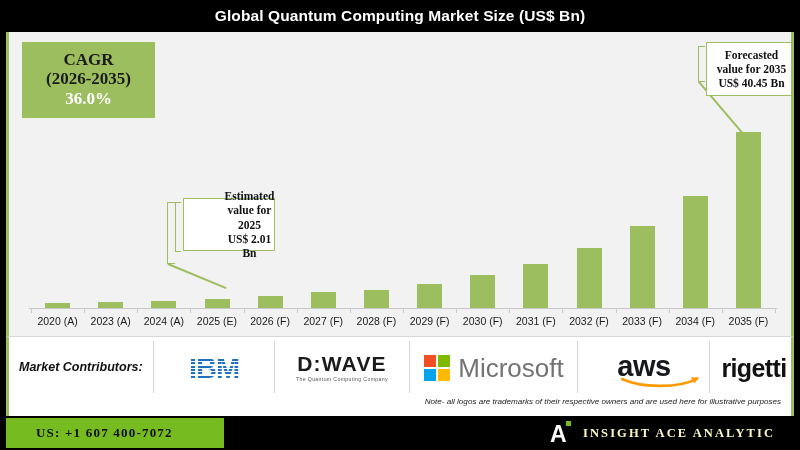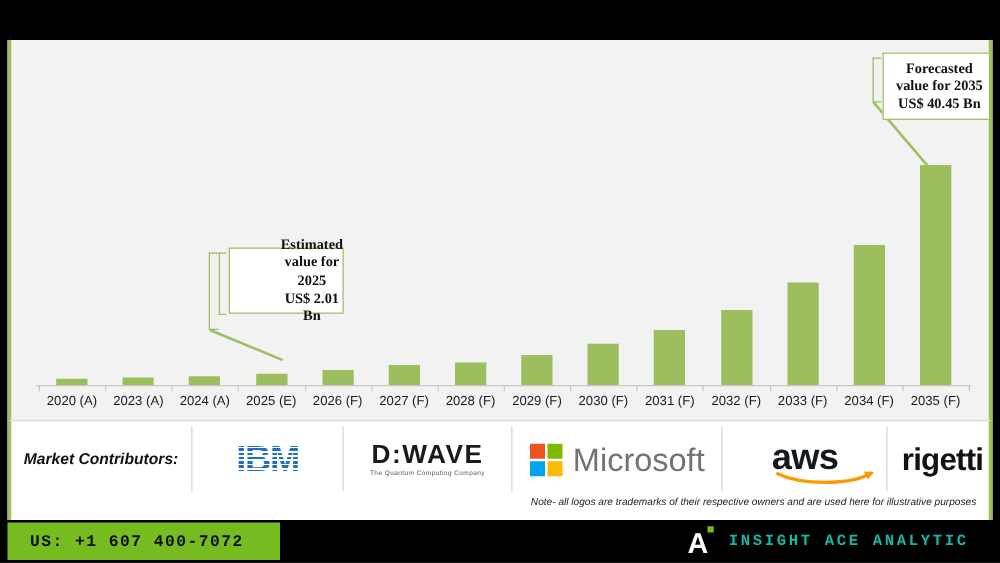--- a/index.html
+++ b/index.html
@@ -287,26 +287,26 @@
   }
   .footer-green {
     position: absolute;
     left: 6px; top: 2px;
     width: 218px; height: 30px;
     background: #76bc21;
     display: flex;
     align-items: center;
   }
   .footer-phone {
-    margin-left: 18px;
+    margin-left: 30px;
     font-size: 13px;
     font-weight: bold;
     color: #0c0c0c;
     letter-spacing: 1.2px;
-    font-family: Liberation Mono, monospace;
+    font-family: Liberation Serif, serif;
   }
   .brand {
     position: absolute;
     left: 550px; top: 0;
     height: 34px;
     display: flex;
     align-items: center;
   }
   .brand-mark {
     position: relative;
@@ -322,32 +322,35 @@
     color: #ffffff;
     line-height: 1;
   }
   .brand-dot {
     position: absolute;
     right: -1px; top: 0px;
     width: 5px; height: 5px;
     background: #76bc21;
   }
   .brand-text {
-    font-family: Liberation Mono, monospace;
+    font-family: Liberation Serif, serif;
     font-size: 12.5px;
     font-weight: bold;
-    color: #14b8a6;
+    color: #fef9c3;
     letter-spacing: 2.1px;
   }
 </style>
 </head>
 <body>
 
 <div id="page">
 
+  <div class="titlebar">
+    <div class="title">Global Quantum Computing Market Size (US$ Bn)</div>
+  </div>
 
   <div class="chart-panel">
     <div class="plot" id="plot">
       <div class="axis-line"></div>
     <div class="bar" title="2022 (A): 1.08" style="left: 36.0714px; width: 25px; height: 4.69913px;"></div>
         <div class="tick" style="left: 22px;"></div>
         <div class="bar" title="2023 (A): 1.48" style="left: 89.2143px; width: 25px; height: 6.43956px;"></div>
         <div class="tick" style="left: 75.1429px;"></div>
         <div class="bar" title="2024 (A): 1.63" style="left: 142.357px; width: 25px; height: 7.09221px;"></div>
         <div class="tick" style="left: 128.286px;"></div>
@@ -385,20 +388,25 @@
         <div class="xlabel" style="left: 340.857px; width: 53.1429px;">2028 (F)</div>
         <div class="xlabel" style="left: 394px; width: 53.1429px;">2029 (F)</div>
         <div class="xlabel" style="left: 447.143px; width: 53.1429px;">2030 (F)</div>
         <div class="xlabel" style="left: 500.286px; width: 53.1429px;">2031 (F)</div>
         <div class="xlabel" style="left: 553.429px; width: 53.1429px;">2032 (F)</div>
         <div class="xlabel" style="left: 606.571px; width: 53.1429px;">2033 (F)</div>
         <div class="xlabel" style="left: 659.714px; width: 53.1429px;">2034 (F)</div>
         <div class="xlabel" style="left: 712.857px; width: 53.1429px;">2035 (F)</div>
       </div>
 
+    <div class="cagr-box">
+      <div class="l1">CAGR</div>
+      <div class="l2">(2026-2035)</div>
+      <div class="l3">36.0%</div>
+    </div>
 
     <div class="bracket bk1"></div>
     <div class="bracket bk2"></div>
     <div class="leader" id="leader2025" style="left: 159px; top: 231px; width: 62.7694px; transform: rotate(22.4794deg);"></div>
     <div class="callout callout-2025">
       <div>Estimated</div>
       <div>value for 2025</div>
       <div>US$ 2.01 Bn</div>
     </div>
 

